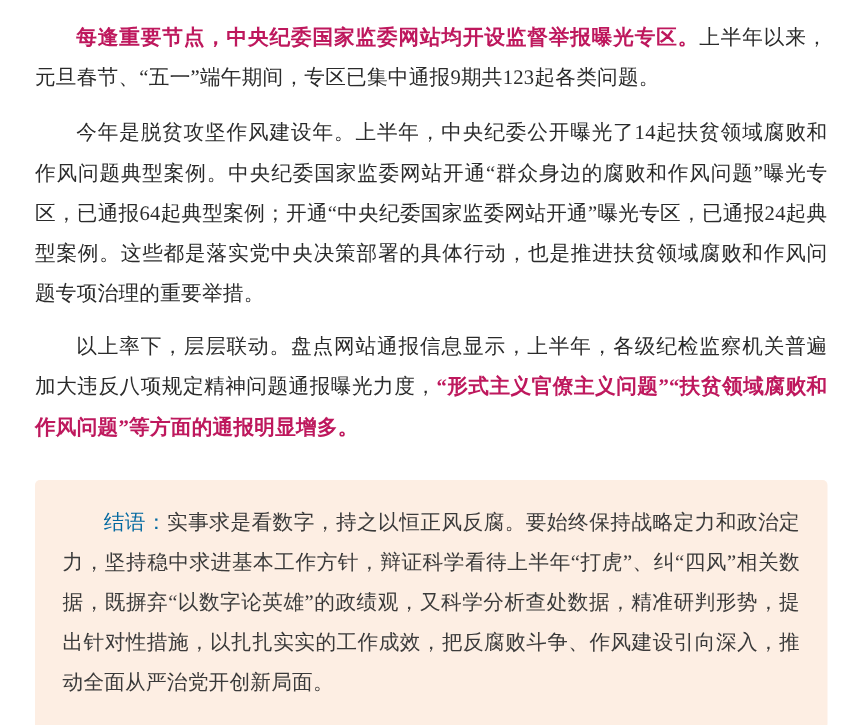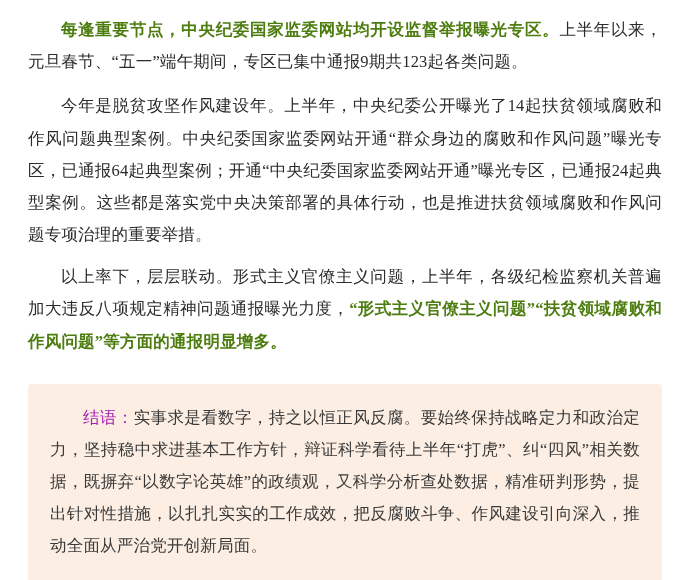--- a/index.html
+++ b/index.html
@@ -28,51 +28,51 @@
     text-justify: inter-ideograph;
     text-indent: 2em;
     margin: 0 0 10px 0;
     letter-spacing: 0.2px;
   }
   .para.first {
     margin-bottom: 12px;
   }
   .b {
     font-weight: bold;
-    color: #4d7c0f;
+    color: #be185d;
   }
   .callout {
     margin: 26px 0 0 0;
     background: #fdeee3;
     border-radius: 4px;
     padding: 18px 22px 20px 22px;
     box-sizing: border-box;
   }
   .callout p {
     margin: 0;
     font-size: 16.5px;
     line-height: 1.95;
     color: #3a3a3a;
     text-align: justify;
     text-justify: inter-ideograph;
     text-indent: 2em;
     letter-spacing: 0.2px;
   }
   .callout .lead {
-    color: #a21caf;
+    color: #0369a1;
   }
 </style>
 </head>
 <body>
 
 <div class="page">
 
   <p class="para first"><span class="b">每逢重要节点，中央纪委国家监委网站均开设监督举报曝光专区。</span><span>上半年以来，元旦春节、“五一”端午期间，专区已集中通报9期共123起各类问题。</span></p>
 
   <p class="para">今年是脱贫攻坚作风建设年。上半年，中央纪委公开曝光了14起扶贫领域腐败和作风问题典型案例。中央纪委国家监委网站开通“群众身边的腐败和作风问题”曝光专区，已通报64起典型案例；开通“中央纪委国家监委网站开通”曝光专区，已通报24起典型案例。这些都是落实党中央决策部署的具体行动，也是推进扶贫领域腐败和作风问题专项治理的重要举措。</p>
 
-  <p class="para"><span>以上率下，层层联动。形式主义官僚主义问题，上半年，各级纪检监察机关普遍加大违反八项规定精神问题通报曝光力度，</span><span class="b">“形式主义官僚主义问题”“扶贫领域腐败和作风问题”等方面的通报明显增多。</span></p>
+  <p class="para"><span>以上率下，层层联动。盘点网站通报信息显示，上半年，各级纪检监察机关普遍加大违反八项规定精神问题通报曝光力度，</span><span class="b">“形式主义官僚主义问题”“扶贫领域腐败和作风问题”等方面的通报明显增多。</span></p>
 
   <div class="callout" style="background: rgb(253, 238, 227);">
     <p><span class="lead">结语：</span><span>实事求是看数字，持之以恒正风反腐。要始终保持战略定力和政治定力，坚持稳中求进基本工作方针，辩证科学看待上半年“打虎”、纠“四风”相关数据，既摒弃“以数字论英雄”的政绩观，又科学分析查处数据，精准研判形势，提出针对性措施，以扎扎实实的工作成效，把反腐败斗争、作风建设引向深入，推动全面从严治党开创新局面。</span></p>
   </div>
 
 </div>
 
 </body></html>

